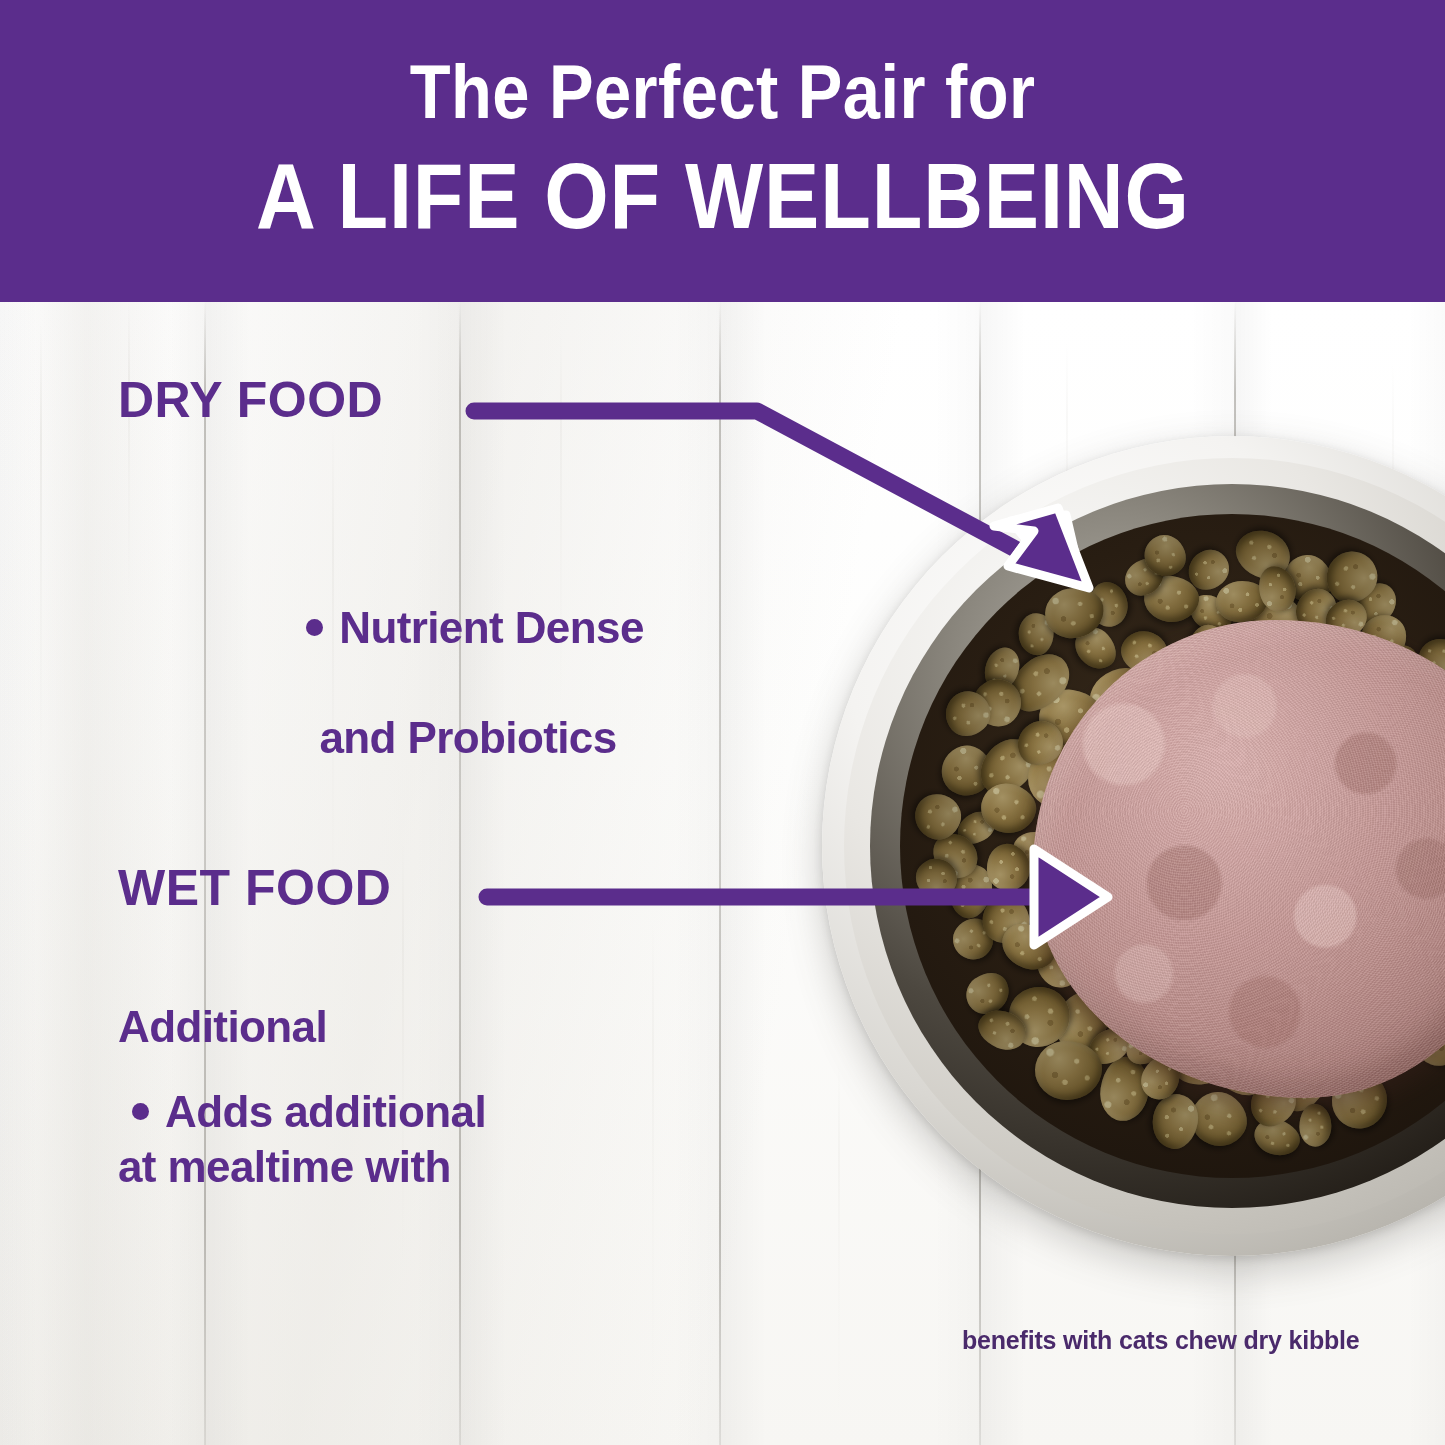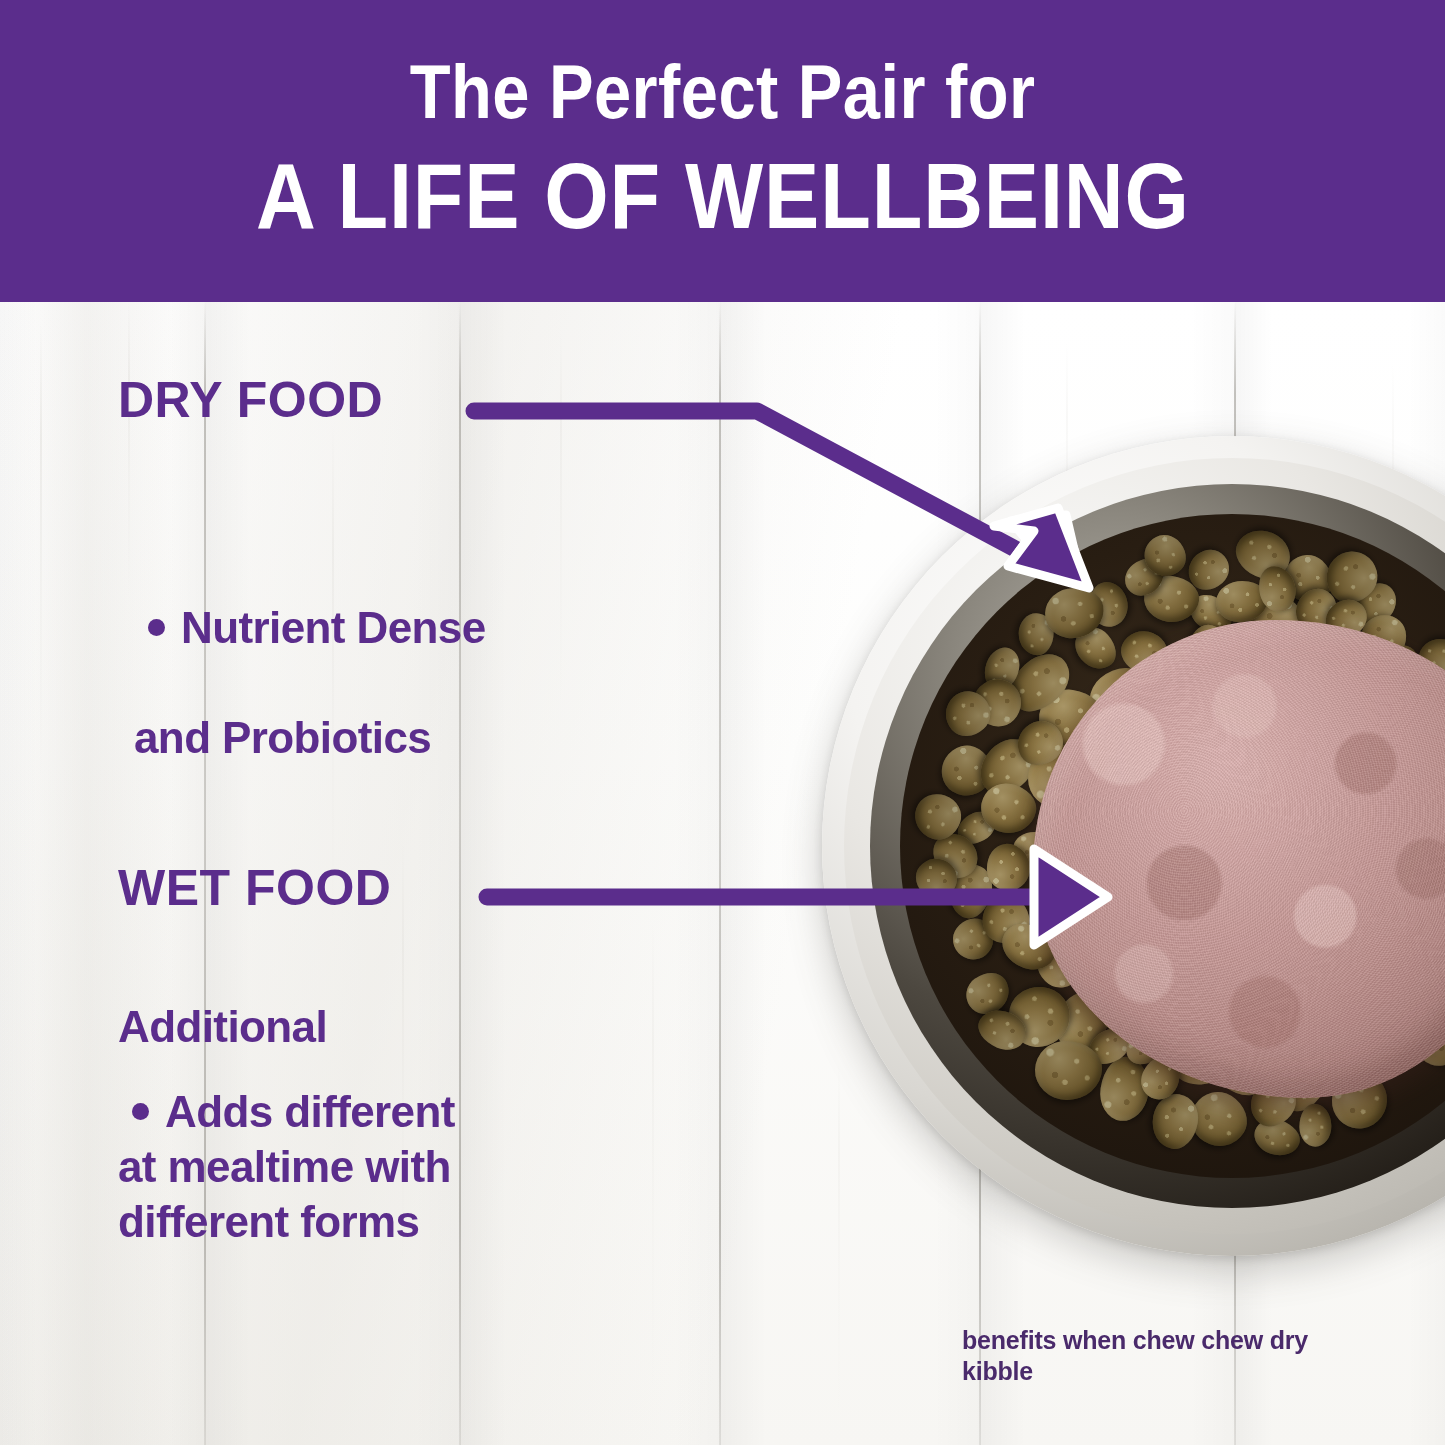--- a/index.html
+++ b/index.html
@@ -240,21 +240,21 @@
     height: 17px;
     border-radius: 50%;
     background: #5b2d8c;
     vertical-align: middle;
     margin-right: 16px;
     margin-bottom: 7px;
   }
 
   #dry-heading { position: absolute; left: 0;  top: 0;   }
   #dry-b1      { position: absolute; left: 0;  top: 86px; width: 700px; }
-  #dry-b2      { position: absolute; left: 16px;  top: 228px; width: 700px;}
+  #dry-b2      { position: absolute; left: 0;  top: 228px; width: 700px; text-align: center;}
   #wet-heading { position: absolute; left: 0;  top: 488px; }
   #wet-b1      { position: absolute; left: 0;  top: 572px; width: 700px;}
   #wet-b2      { position: absolute; left: 0;  top: 712px; width: 700px;}
 
   
   .footnote {
     position: absolute;
     left: 962px;
     top: 1294px;
     width: 420px;
@@ -474,24 +474,24 @@
     </div>
 
     <div id="wet-heading" class="section-heading">WET FOOD</div>
 
     <div id="wet-b1" class="bullet-block">
       <br>
       <span>Additional</span>
     </div>
 
     <div id="wet-b2" class="bullet-block">
-      <span class="lead"><span class="bullet-dot"></span><span>Adds different</span></span><br>
+      <span class="lead"><span class="bullet-dot"></span><span>Adds additional</span></span><br>
       <span>at mealtime with</span><br>
-      <span>different forms</span><br>
+      <br>
     </div>
   </div>
 
   <div class="footnote">
     <br>
-    <span>benefits when chew chew dry kibble</span>
+    <span>benefits with cats chew dry kibble</span>
   </div>
 
 </div>
 
 </body></html>

